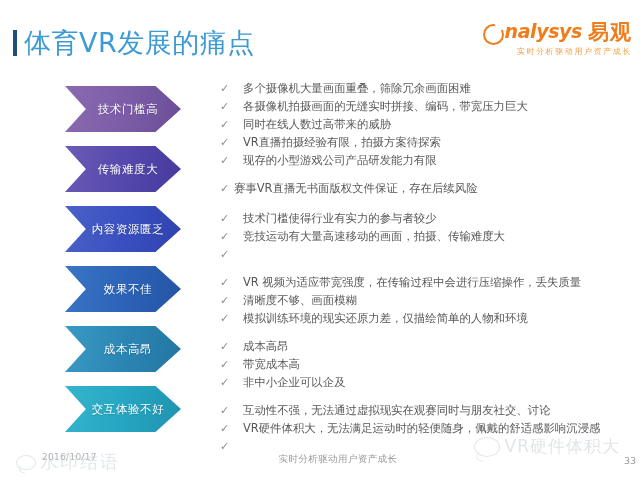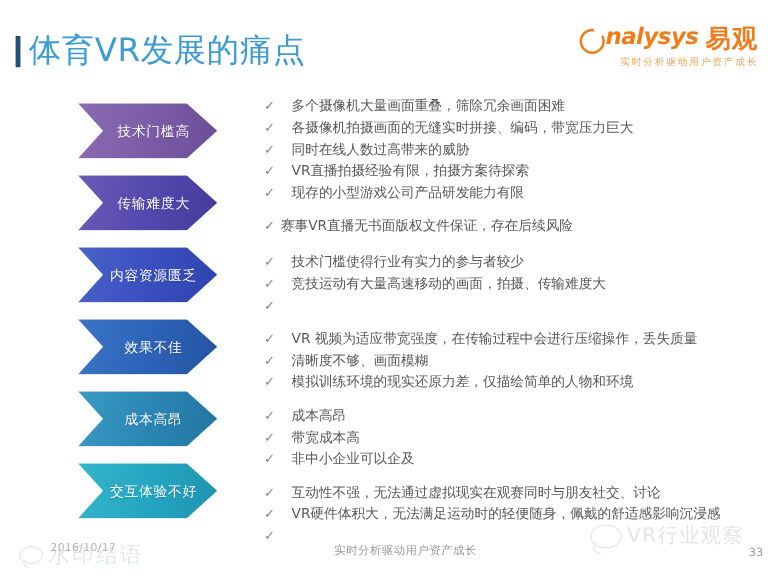--- a/index.html
+++ b/index.html
@@ -230,21 +230,21 @@
       </div>
       <div class="brow">
         <div class="chk">✓</div>
       </div>
     </div>
 
   </div>
 
   <div class="wm-right">
     <div class="wm-ico2"></div>
-    <div class="wm-txt">VR行业观察</div>
+    <div class="wm-txt">VR硬件体积大</div>
   </div>
 
   <div class="footer">
     <div class="f-date">2016/10/17</div>
     <div class="f-center">实时分析驱动用户资产成长</div>
     <div class="f-page">33</div>
   </div>
 
   <div class="wm-left">
     <div class="wm-ico"></div>

